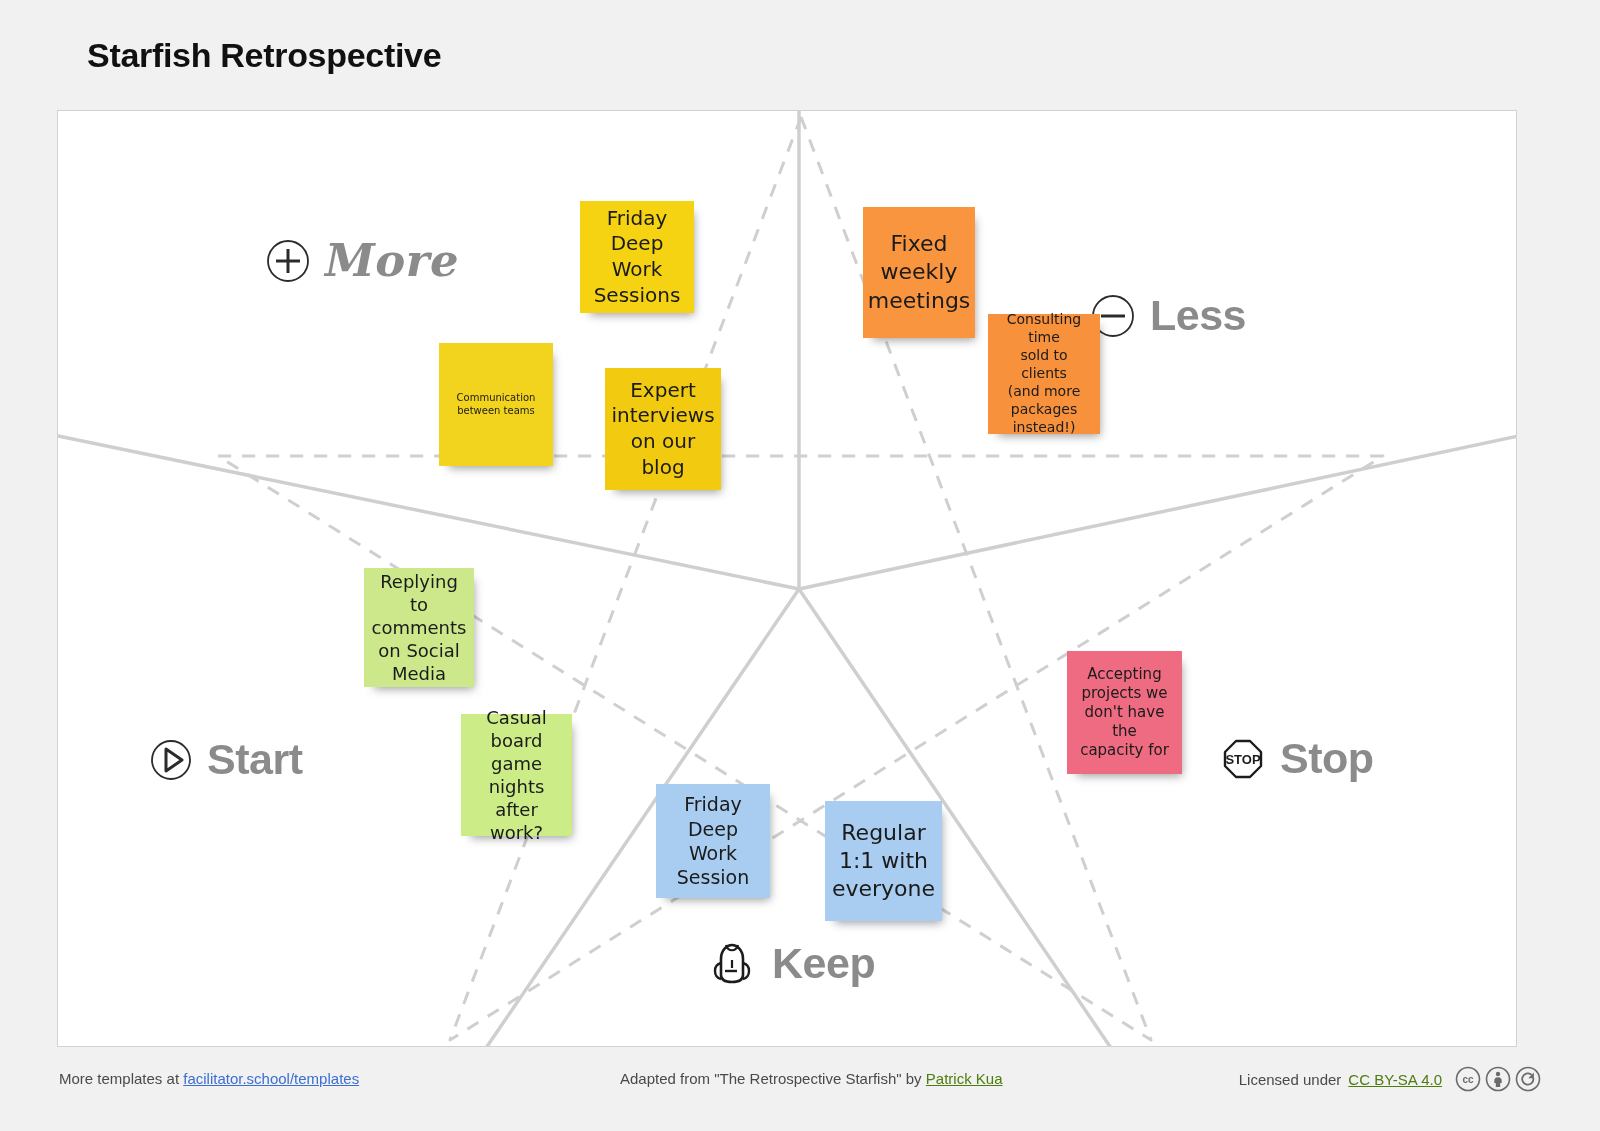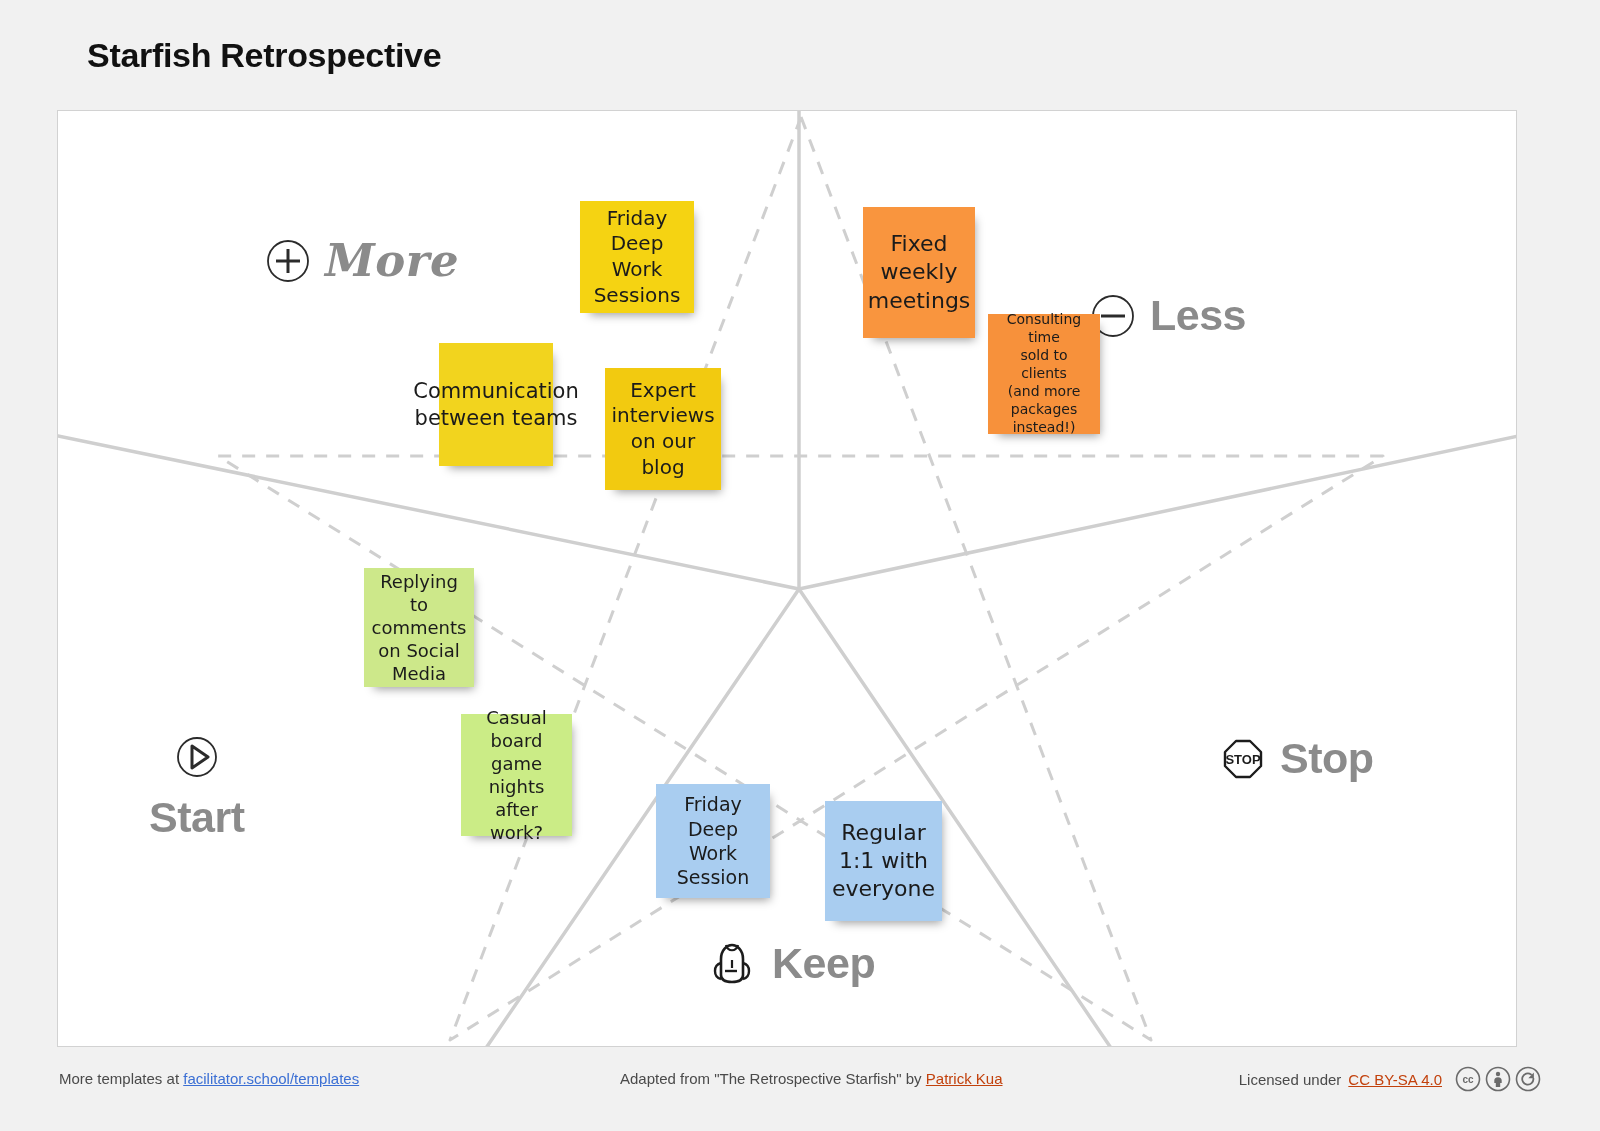--- a/index.html
+++ b/index.html
@@ -62,21 +62,21 @@
 
   
   .footer {
     position: absolute; left: 0; top: 1062px; width: 1600px; height: 40px;
     font-size: 15px; color: #4a4a4a;
   }
   .footer-left  { position: absolute; left: 59px;  top: 8px; }
   .footer-mid   { position: absolute; left: 620px; top: 8px; }
   .footer-right { position: absolute; right: 59px; top: 4px; display: flex; align-items: center; gap: 7px; }
   .footer a { color: #3b6fd4; }
-  .footer-mid a, .footer-right a { color: #c2410c; }
+  .footer-mid a, .footer-right a { color: #4d7c0f; }
   .cc-badges { display: flex; gap: 4px; align-items: center; margin-left: 6px; }
 </style>
 </head>
 <body>
 
 <div id="app">
 
   <div class="page-title">Starfish Retrospective</div>
 
   <div class="canvas">
@@ -106,21 +106,21 @@
     </div>
 
     <div class="qlabel" style="left:1032px; top:136px;margin-top:44px;">
       <svg class="qicon" width="46" height="46" viewBox="0 0 46 46">
         <circle cx="23" cy="23" r="20" fill="none" stroke="#2b2b2b" stroke-width="1.8"></circle>
         <line x1="11" y1="23" x2="35" y2="23" stroke="#2b2b2b" stroke-width="3"></line>
       </svg>
       <span class="qtext">Less</span>
     </div>
 
-    <div class="qlabel" style="left:91px; top:624px;flex-direction:column;">
+    <div class="qlabel" style="left:91px; top:624px;">
       <svg class="qicon" width="44" height="44" viewBox="0 0 44 44">
         <circle cx="22" cy="22" r="19" fill="none" stroke="#2b2b2b" stroke-width="1.8"></circle>
         <path d="M17 11 L33 22 L17 33 Z" fill="none" stroke="#2b2b2b" stroke-width="3" stroke-linejoin="round"></path>
       </svg>
       <span class="qtext">Start</span>
     </div>
 
     <div class="qlabel" style="left:1162px; top:623px;">
       <svg class="qicon" width="46" height="46" viewBox="0 0 46 46">
         <polygon points="16,5 30,5 41,16 41,30 30,41 16,41 5,30 5,16" fill="none" stroke="#1c1c1c" stroke-width="2.4" stroke-linejoin="round"></polygon>
@@ -137,37 +137,40 @@
         <path d="M20 8 C22 15, 30 15, 32 8" fill="none" stroke="#1c1c1c" stroke-width="2.2"></path>
         <line x1="26" y1="23" x2="26" y2="31" stroke="#1c1c1c" stroke-width="2.2"></line>
         <line x1="19" y1="34" x2="31" y2="34" stroke="#1c1c1c" stroke-width="2.4"></line>
       </svg>
       <span class="qtext">Keep</span>
     </div>
 
     <div class="note" style="left: 522px; top: 90px; width: 114px; height: 112px; background: rgb(245, 211, 18); font-size: 20px;">
         <span>Friday<br>Deep Work<br>Sessions</span>
       </div>
-    <div class="note" style="left: 381px; top: 232px; width: 114px; height: 123px; background: rgb(242, 212, 30); font-size: 21px;">
+    <div class="note" style="left: 381px; top: 232px; width: 114px; height: 123px; background: rgb(242, 212, 30); font-size: 10px;">
         <span>Communication<br>between teams</span>
       </div>
     <div class="note" style="left: 547px; top: 257px; width: 116px; height: 122px; background: rgb(242, 202, 16); font-size: 20px;">
         <span>Expert<br>interviews<br>on our blog</span>
       </div>
     <div class="note" style="left: 805px; top: 96px; width: 112px; height: 131px; background: rgb(249, 149, 62); font-size: 22px;">
         <span>Fixed<br>weekly<br>meetings</span>
       </div>
     <div class="note" style="left: 930px; top: 203px; width: 112px; height: 120px; background: rgb(247, 145, 59); font-size: 14px;">
         <span>Consulting time<br>sold to clients<br>(and more<br>packages<br>instead!)</span>
       </div>
     <div class="note" style="left: 306px; top: 457px; width: 110px; height: 119px; background: rgb(205, 232, 138); font-size: 18px;">
         <span>Replying to<br>comments<br>on Social<br>Media</span>
       </div>
     <div class="note" style="left: 403px; top: 603px; width: 111px; height: 122px; background: rgb(203, 236, 134); font-size: 18px;">
         <span>Casual<br>board game<br>nights after<br>work?</span>
+      </div>
+    <div class="note" style="left: 1009px; top: 540px; width: 115px; height: 123px; background: rgb(238, 107, 130); font-size: 15px;">
+        <span>Accepting<br>projects we<br>don't have the<br>capacity for</span>
       </div>
     <div class="note" style="left: 598px; top: 673px; width: 114px; height: 114px; background: rgb(169, 205, 240); font-size: 19px;">
         <span>Friday<br>Deep Work<br>Session</span>
       </div>
     <div class="note" style="left: 767px; top: 690px; width: 117px; height: 120px; background: rgb(169, 205, 240); font-size: 22px;">
         <span>Regular<br>1:1 with<br>everyone</span>
       </div>
 
   </div>
 

